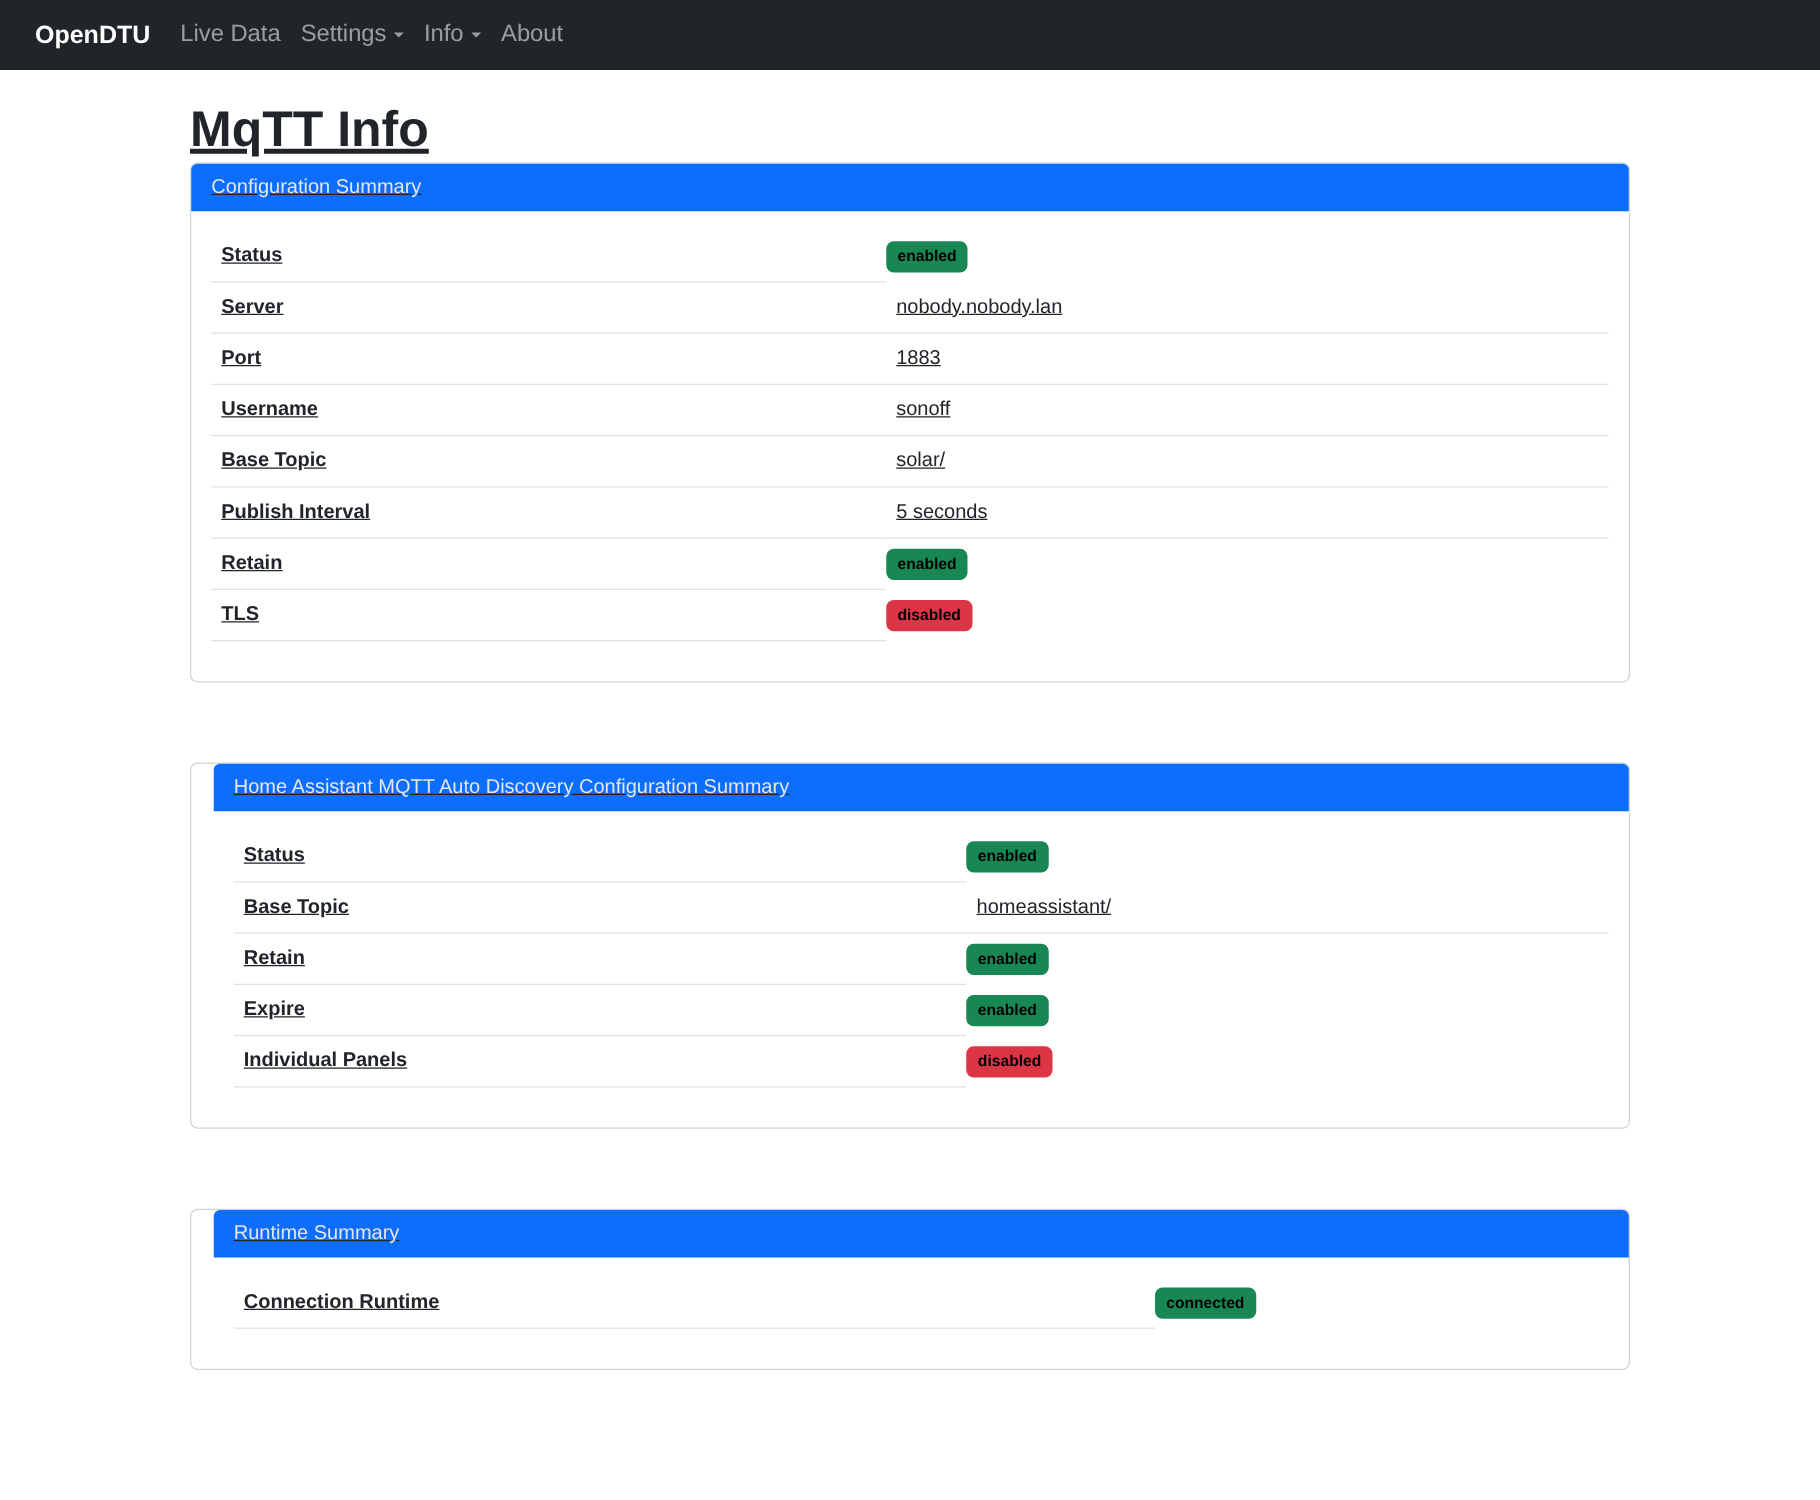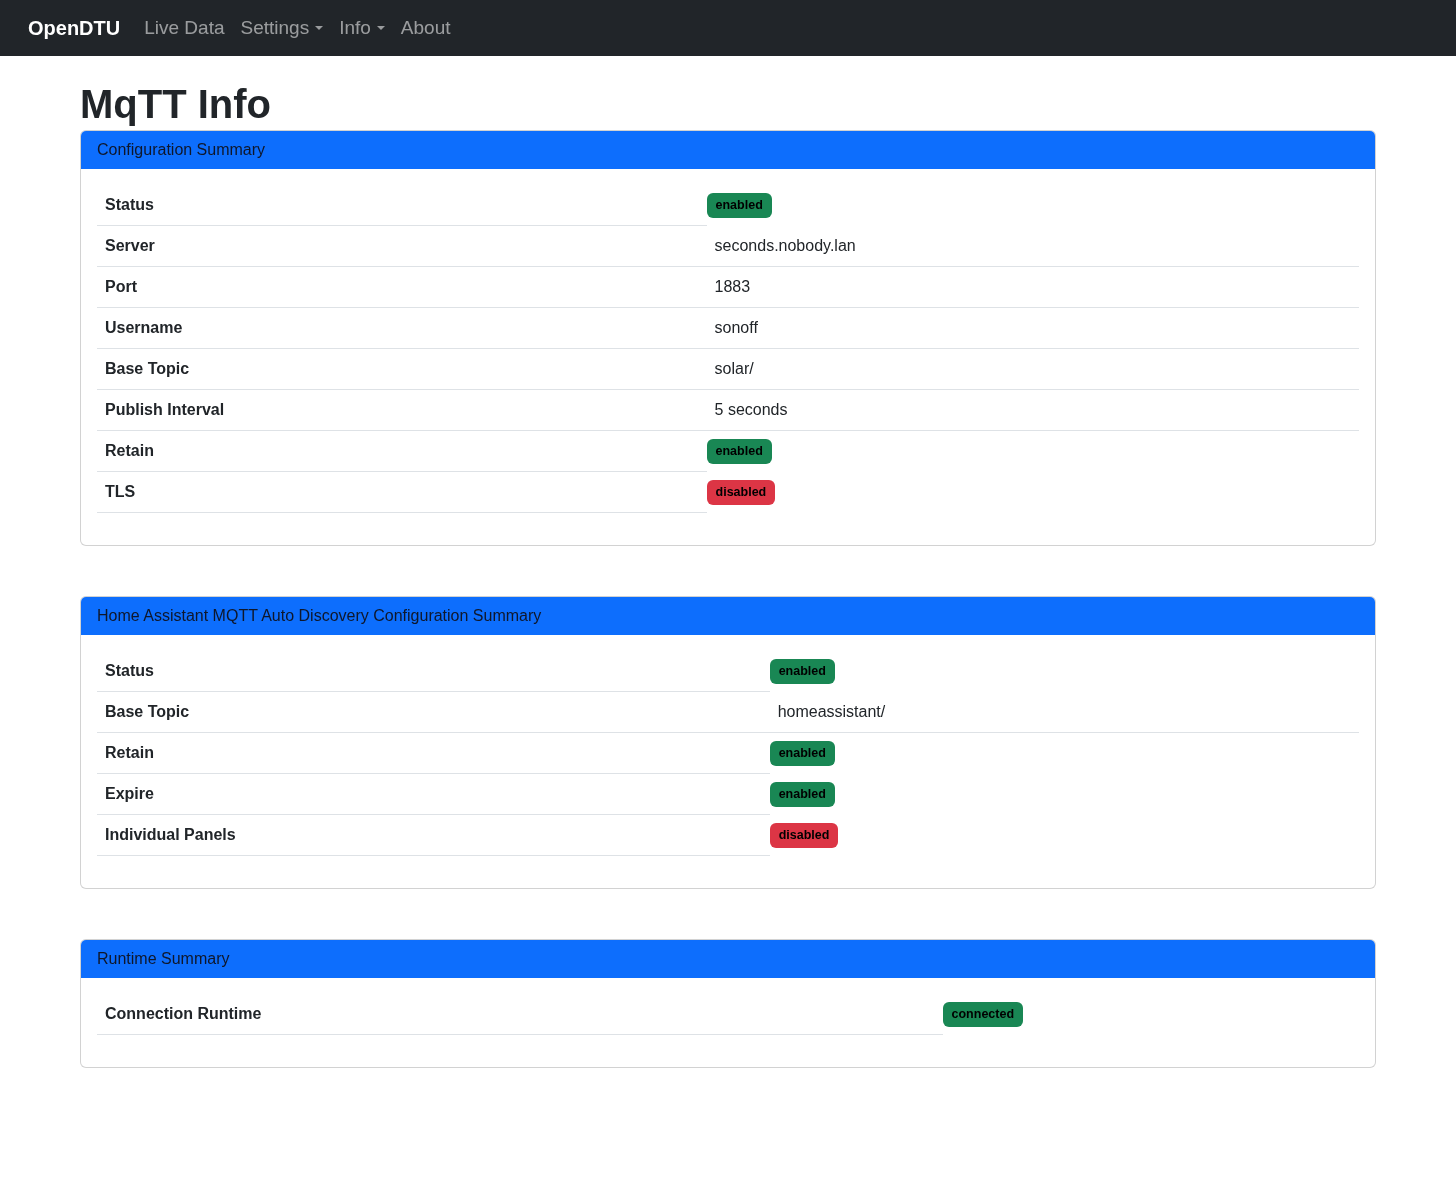--- a/index.html
+++ b/index.html
@@ -50,42 +50,43 @@
     width: 0;
     height: 0;
     margin-left: 6px;
     border-top: 4px solid rgba(255,255,255,0.55);
     border-left: 4px solid transparent;
     border-right: 4px solid transparent;
   }
 
   
   .container {
-    width: 1296px;
+    width: 1152px;
     margin: 0 auto;
     padding-top: 24px;
+    text-decoration: underline;
   }
   h1.page-title {
     font-size: 40px;
     line-height: 1.2;
     font-weight: 600;
     margin: 0 0 2px 0;
     color: #212529;
   }
 
   
   .card {
     border: 1px solid rgba(0,0,0,0.175);
     border-radius: 6px;
     background: #ffffff;
   }
-  .card + .card { margin-top: 50px; }
+  .card + .card { margin-top: 64px; padding-left: 18px; }
   .card-header {
     background: var(--primary, #0d6efd);
-    color: #0f172a;
+    color: #e5e5e5;
     padding: 7px 16px;
     line-height: 24px;
     font-size: 16px;
     border-radius: 5px 5px 0 0;
   }
   .card-body { padding: 16px; }
 
   
   table.info-table {
     width: 100%;
@@ -149,21 +150,21 @@
     <div class="card-header">Configuration Summary</div>
     <div class="card-body">
       <table class="info-table">
         <tbody>
             <tr>
               <th>Status</th>
               <td class="cell-badge"><span class="badge bg-success">enabled</span></td>
             </tr>
             <tr>
               <th>Server</th>
-              <td class="cell-text">seconds.nobody.lan</td>
+              <td class="cell-text">nobody.nobody.lan</td>
             </tr>
             <tr>
               <th>Port</th>
               <td class="cell-text">1883</td>
             </tr>
             <tr>
               <th>Username</th>
               <td class="cell-text">sonoff</td>
             </tr>
             <tr>

